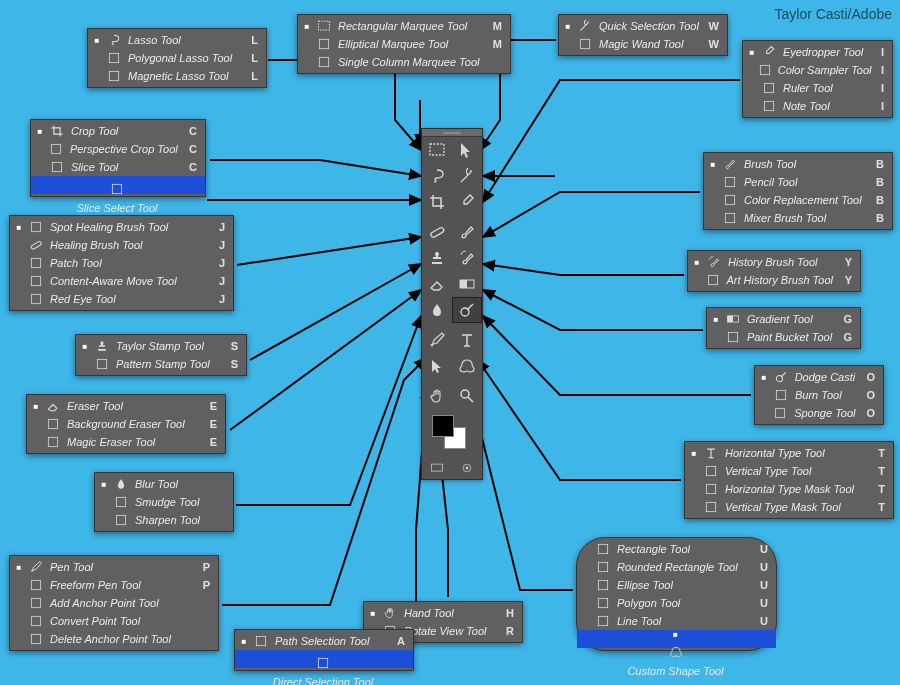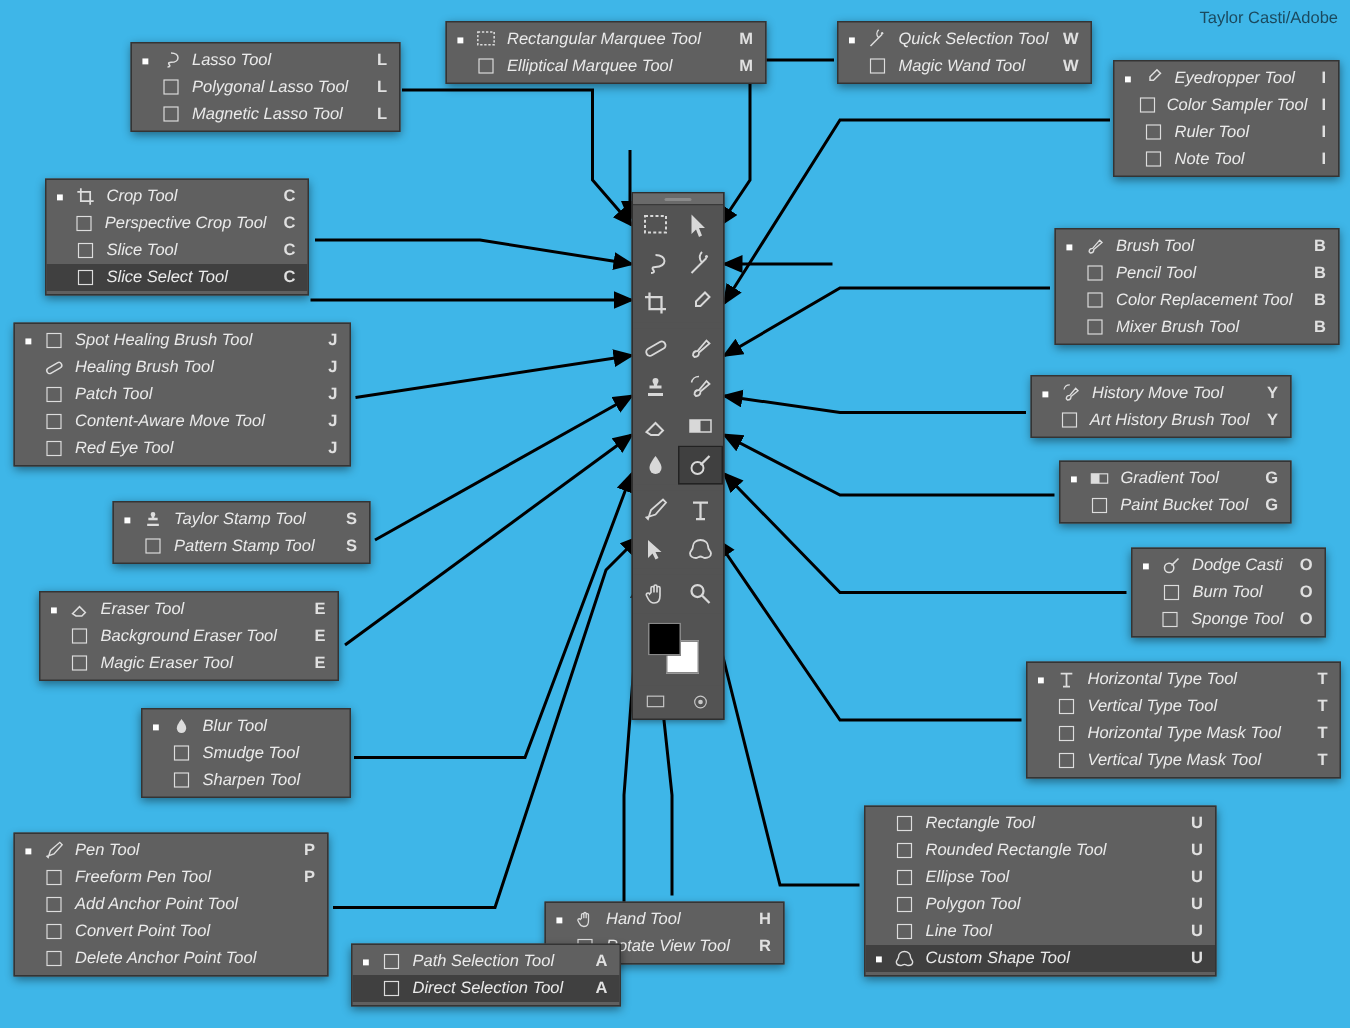--- a/index.html
+++ b/index.html
@@ -53,30 +53,30 @@
   }
   .panel-row {
     display: flex; align-items: center;
     height: 18px;
     padding: 0 8px 0 6px;
     gap: 6px;
     color: #eaeaea;
     font-size: 11px;
     white-space: nowrap;
   }
-  .panel-row.sel { background: #404040; }
+  .panel-row.sel { background: #1d4ed8; flex-direction: column; }
   .panel-row .dot { width:6px; text-align:center; color:#fff; font-size:8px; }
   .panel-row .icn { width:16px; height:14px; display:flex; align-items:center; justify-content:center; color:#ddd;}
   .panel-row .icn svg { width:14px; height:14px; }
   .panel-row .lbl { flex:1;font-style:italic; }
   .panel-row .key { color:#e0e0e0; font-weight:bold; width:14px; text-align:right; }
 
   .attribution {
     position:absolute; right:8px; top:6px;
-    font-size:11px; color:#1b4a5f;
+    font-size:14px; color:#1b4a5f;
   }
 
   
   svg.connectors { position:absolute; inset:0; width:900px; height:685px; pointer-events:none; }
   svg.connectors line, svg.connectors polyline { stroke:#000; stroke-width:2; fill:none; }
 </style>
 </head>
 <body>
 
 <svg width="0" height="0" style="position:absolute">
@@ -361,20 +361,30 @@
       <div class="panel-row">
         <span class="dot"></span>
         <span class="icn">
           <svg viewBox="0 0 18 18">
             <use href="#i-generic"></use>
           </svg>
         </span>
         <span class="lbl">Elliptical Marquee Tool</span>
         <span class="key">M</span>
       </div>
+      <div class="panel-row">
+        <span class="dot"></span>
+        <span class="icn">
+          <svg viewBox="0 0 18 18">
+            <use href="#i-generic"></use>
+          </svg>
+        </span>
+        <span class="lbl">Single Column Marquee Tool</span>
+        <span class="key"></span>
+      </div>
     </div>
     <div class="panel" style="left: 558px; top: 14px; width: 170px;">
       <div class="panel-row">
         <span class="dot">■</span>
         <span class="icn">
           <svg viewBox="0 0 18 18">
             <use href="#i-wand-brush"></use>
           </svg>
         </span>
         <span class="lbl">Quick Selection Tool</span>
@@ -570,21 +580,21 @@
       </div>
     </div>
     <div class="panel" style="left: 687px; top: 250px; width: 174px;">
       <div class="panel-row">
         <span class="dot">■</span>
         <span class="icn">
           <svg viewBox="0 0 18 18">
             <use href="#i-history-brush"></use>
           </svg>
         </span>
-        <span class="lbl">History Move Tool</span>
+        <span class="lbl">History Brush Tool</span>
         <span class="key">Y</span>
       </div>
       <div class="panel-row">
         <span class="dot"></span>
         <span class="icn">
           <svg viewBox="0 0 18 18">
             <use href="#i-generic"></use>
           </svg>
         </span>
         <span class="lbl">Art History Brush Tool</span>
@@ -818,21 +828,21 @@
         <span class="dot"></span>
         <span class="icn">
           <svg viewBox="0 0 18 18">
             <use href="#i-generic"></use>
           </svg>
         </span>
         <span class="lbl">Delete Anchor Point Tool</span>
         <span class="key"></span>
       </div>
     </div>
-    <div class="panel" style="left: 576px; top: 537px; width: 235px;">
+    <div class="panel" style="left: 576px; top: 537px; width: 201px; border-radius: 29px;">
       <div class="panel-row">
         <span class="dot"></span>
         <span class="icn">
           <svg viewBox="0 0 18 18">
             <use href="#i-generic"></use>
           </svg>
         </span>
         <span class="lbl">Rectangle Tool</span>
         <span class="key">U</span>
       </div>

